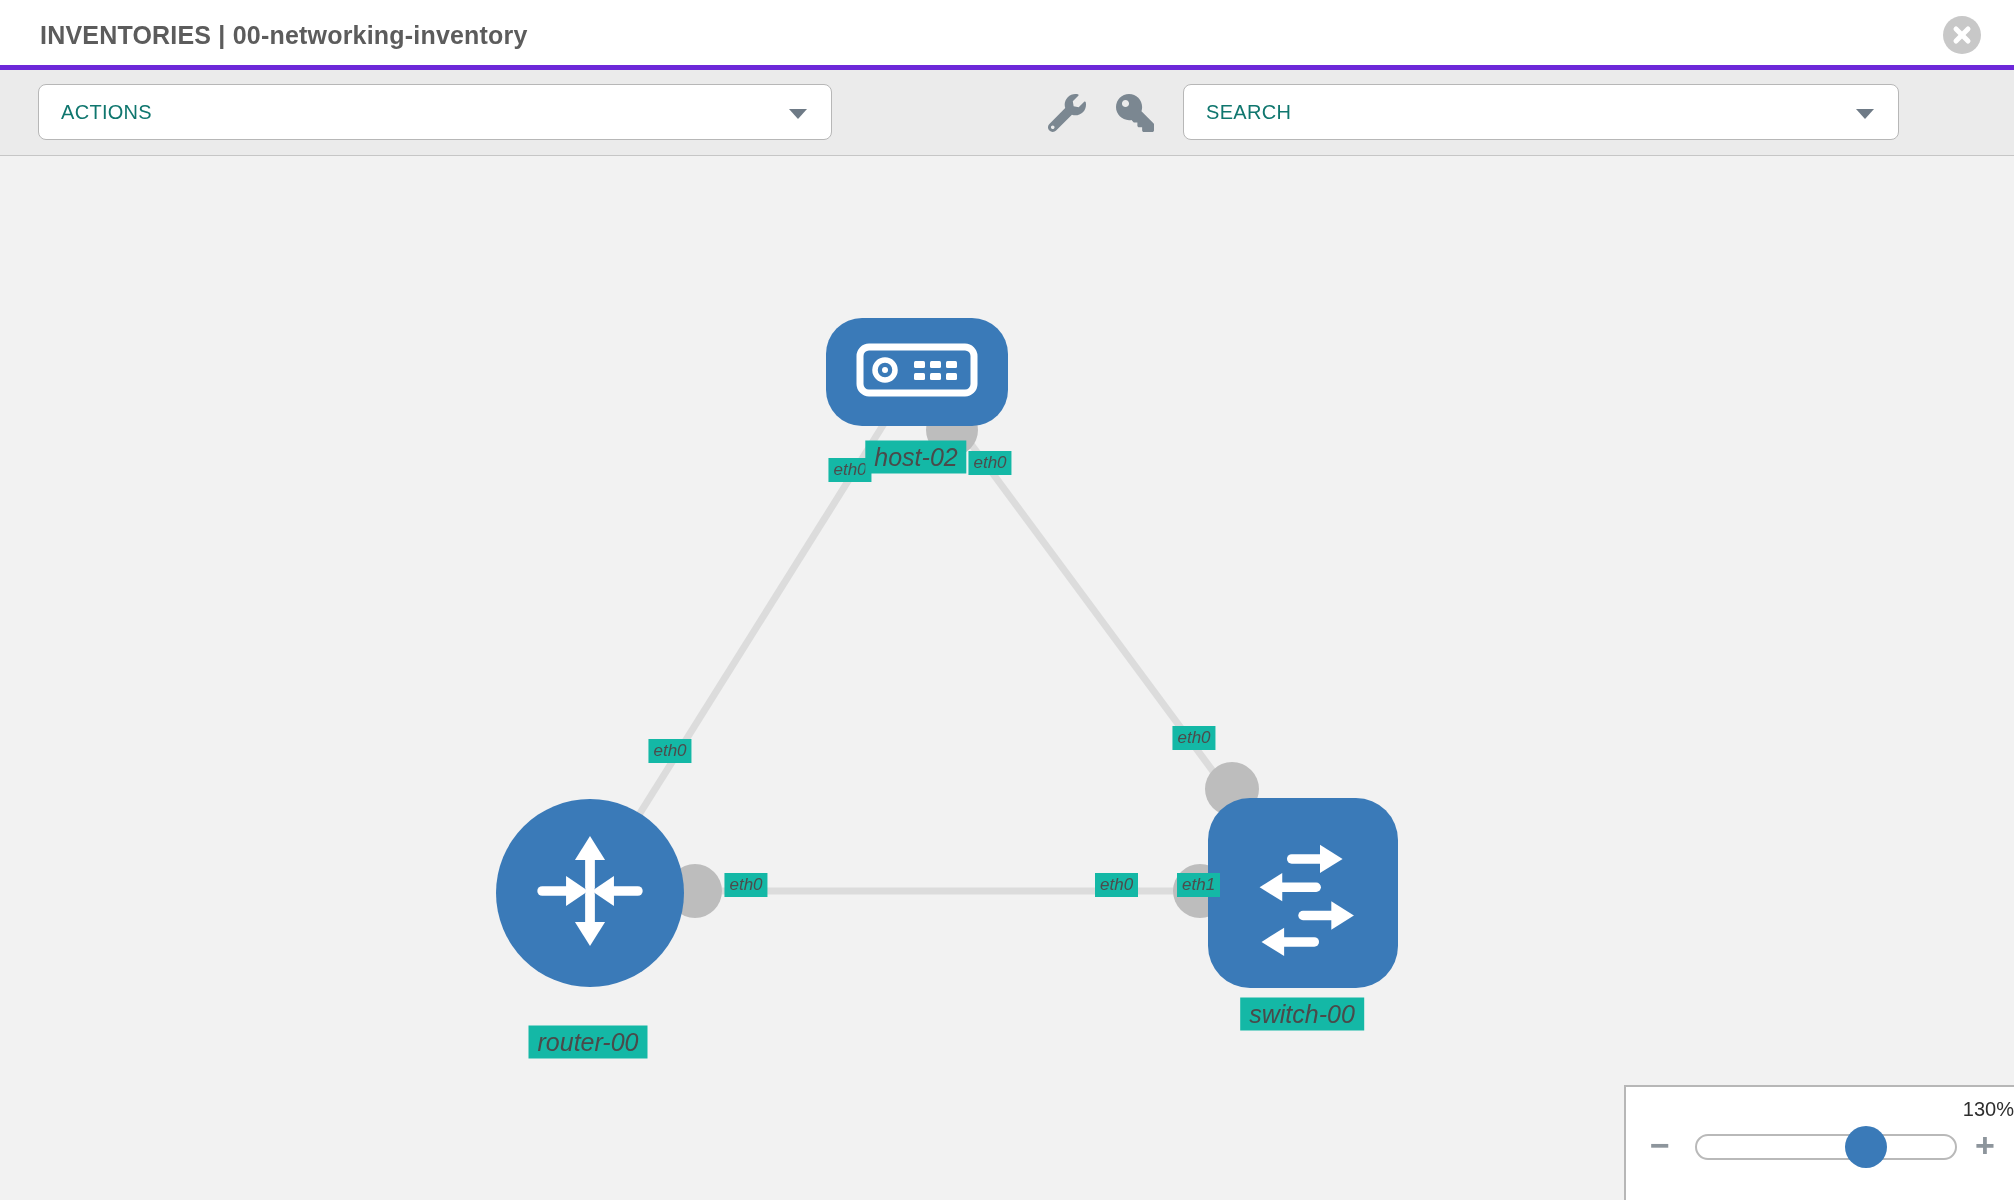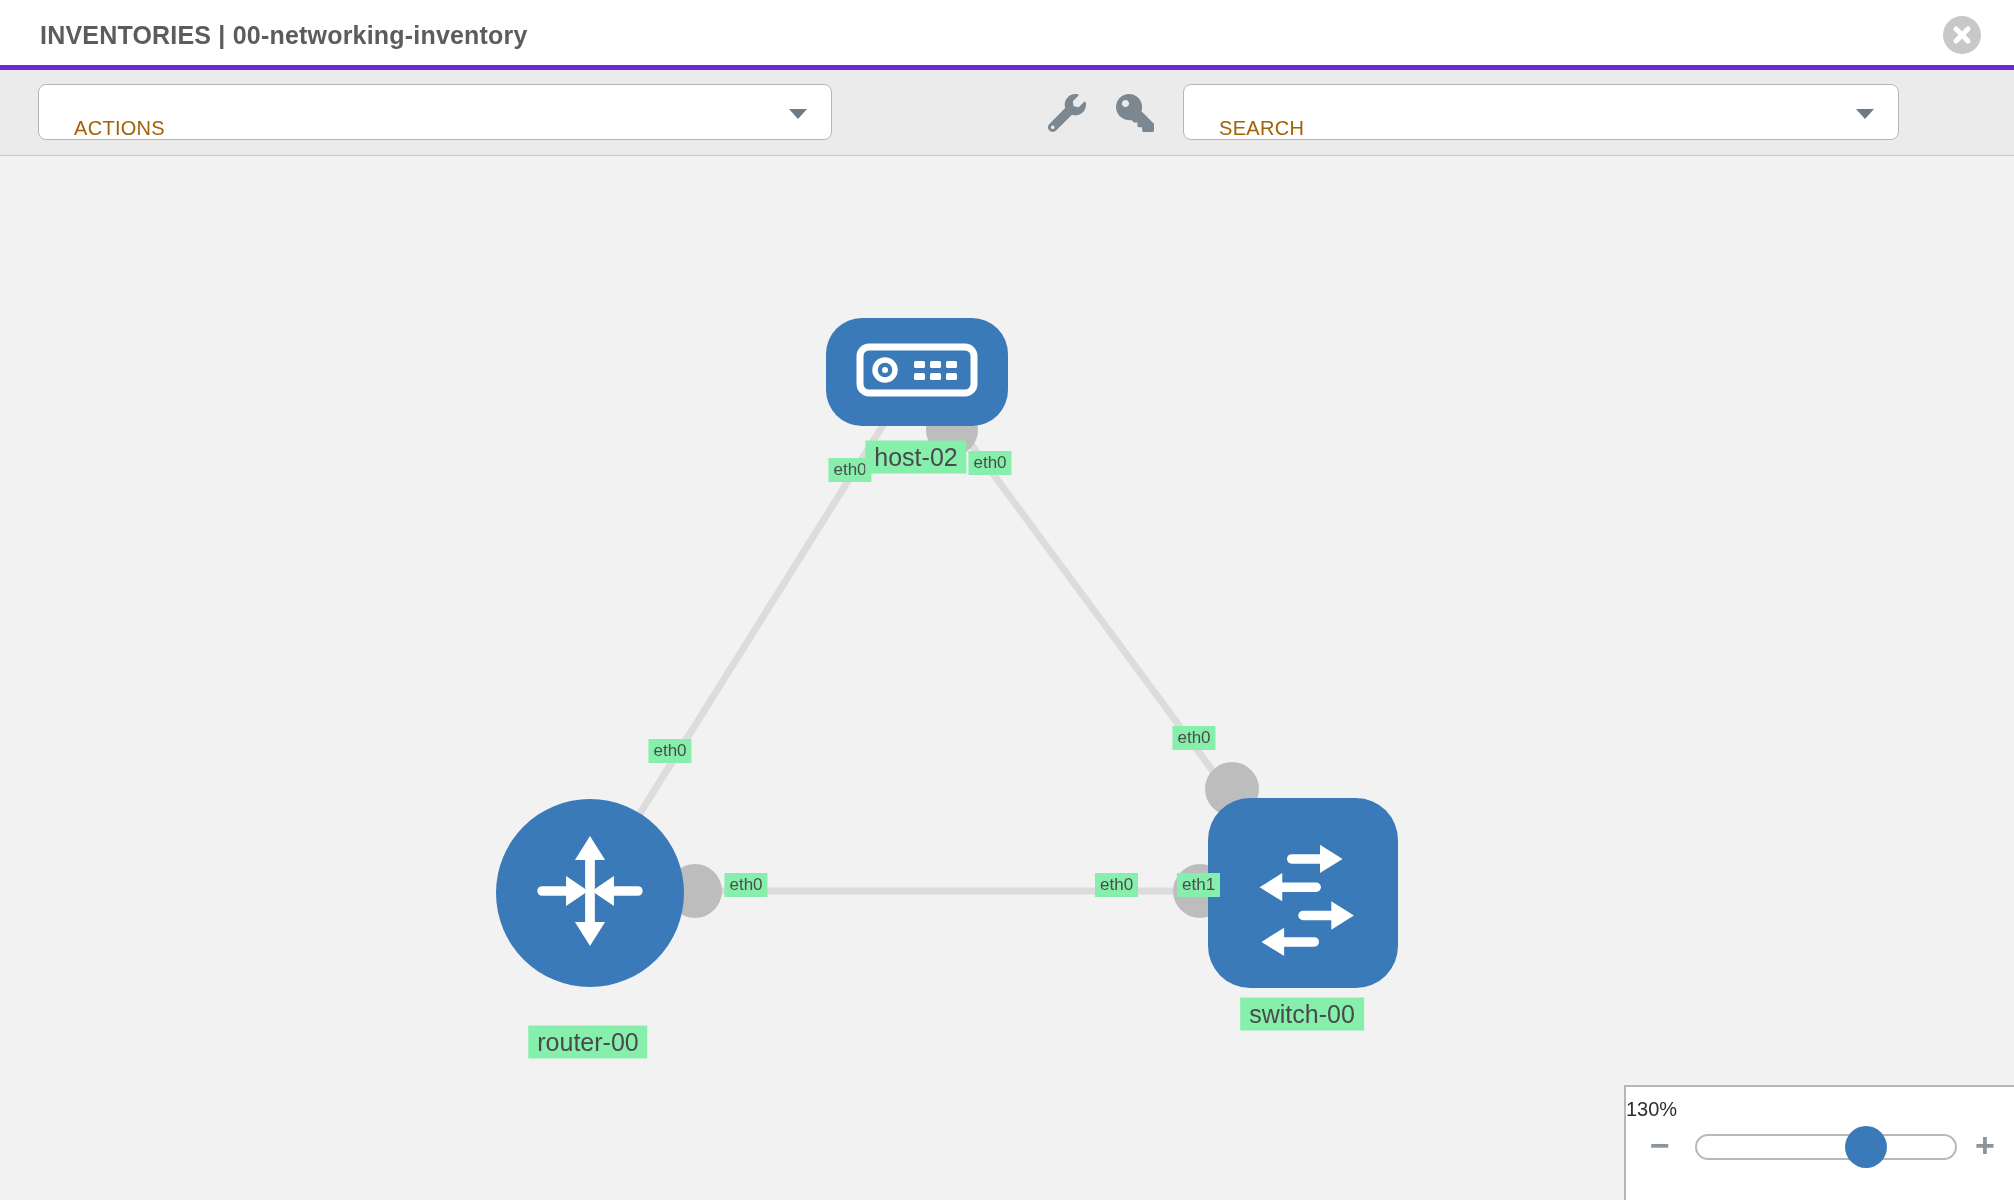--- a/index.html
+++ b/index.html
@@ -13,51 +13,51 @@
     font-size:25px; font-weight:bold; color:#5c5c5c; letter-spacing:.2px; }
   .close-btn { position:absolute; right:33px; top:16px; width:38px; height:38px;
     border-radius:50%; background:#c8c8c8; cursor:pointer; }
   .close-btn svg { position:absolute; left:9px; top:9px; }
 
   
   .toolbar { position:relative; height:86px; background:#ebebeb;
     border-bottom:1px solid #c6c6c6; }
   .select-box { position:absolute; top:14px; height:56px; background:#ffffff;
     border:1px solid #b7b7b7; border-radius:8px; cursor:pointer; }
-  .select-box .sel-label { position:absolute; left:22px; top:16px; line-height:54px;
-    font-size:20px; color:#a16207; letter-spacing:.3px;margin-left:13px; }
+  .select-box .sel-label { position:absolute; left:22px; top:0; line-height:54px;
+    font-size:20px; color:#0f766e; letter-spacing:.3px; }
   .caret-down { position:absolute; right:24px; top:24px; width:0; height:0;
     border-left:9px solid transparent; border-right:9px solid transparent;
     border-top:10px solid #6e7a86; }
   .actions-select { left:38px; width:794px; }
   .search-select  { left:1183px; width:716px; }
   .tool-icon { position:absolute; top:24px; width:40px; height:40px; cursor:pointer; }
   .wrench { left:1048px; }
   .key    { left:1116px; }
 
   
   .canvas { position:relative; width:2014px; height:1044px; background:#f2f2f2;
     overflow:hidden; }
   .links-layer { position:absolute; left:0; top:0; }
 
   .node { position:absolute; background:#3a7ab8; display:flex;
     align-items:center; justify-content:center; cursor:pointer; }
   .node-host   { left:826px; top:162px; width:182px; height:108px; border-radius:36px; }
   .node-router { left:496px; top:643px; width:188px; height:188px; border-radius:50%; }
   .node-switch { left:1208px; top:642px; width:190px; height:190px; border-radius:42px; }
 
-  .chip { position:absolute; background:#86efac; color:#4c4c4c; font-size:17px;
-    padding:2px 5px; transform:translate(-50%,-50%); white-space:nowrap; }
+  .chip { position:absolute; background:#14b8a6; color:#4c4c4c; font-size:17px;
+    padding:2px 5px; transform:translate(-50%,-50%); white-space:nowrap;font-style:italic; }
   .chip.name { font-size:25px; padding:2px 9px; color:#4a4a4a; }
   .chip.anchor-left { transform:translate(0,-50%); }
 
   
   .zoom-panel { position:absolute; left:1624px; top:929px; width:390px; height:116px;
     background:#ffffff; border-left:2px solid #b7b7b7; border-top:2px solid #b7b7b7; }
-  .zoom-percent { position:absolute; left:0; right:0; top:11px; text-align:left;
+  .zoom-percent { position:absolute; left:0; right:0; top:11px; text-align:right;
     font-size:20px; color:#2e2e2e; }
   .zoom-minus, .zoom-plus { position:absolute; top:40px; font-size:34px; font-weight:bold;
     color:#8d959c; cursor:pointer; line-height:36px; }
   .zoom-minus { left:24px; }
   .zoom-plus  { left:349px; }
   .zoom-track { position:absolute; left:69px; top:47px; width:262px; height:26px;
     border:2px solid #b9b9b9; border-radius:14px; background:#ffffff; cursor:pointer; }
   .zoom-thumb { position:absolute; left:148px; top:-10px; width:42px; height:42px;
     border-radius:50%; background:#3a7ab8; cursor:pointer; }
 </style>

